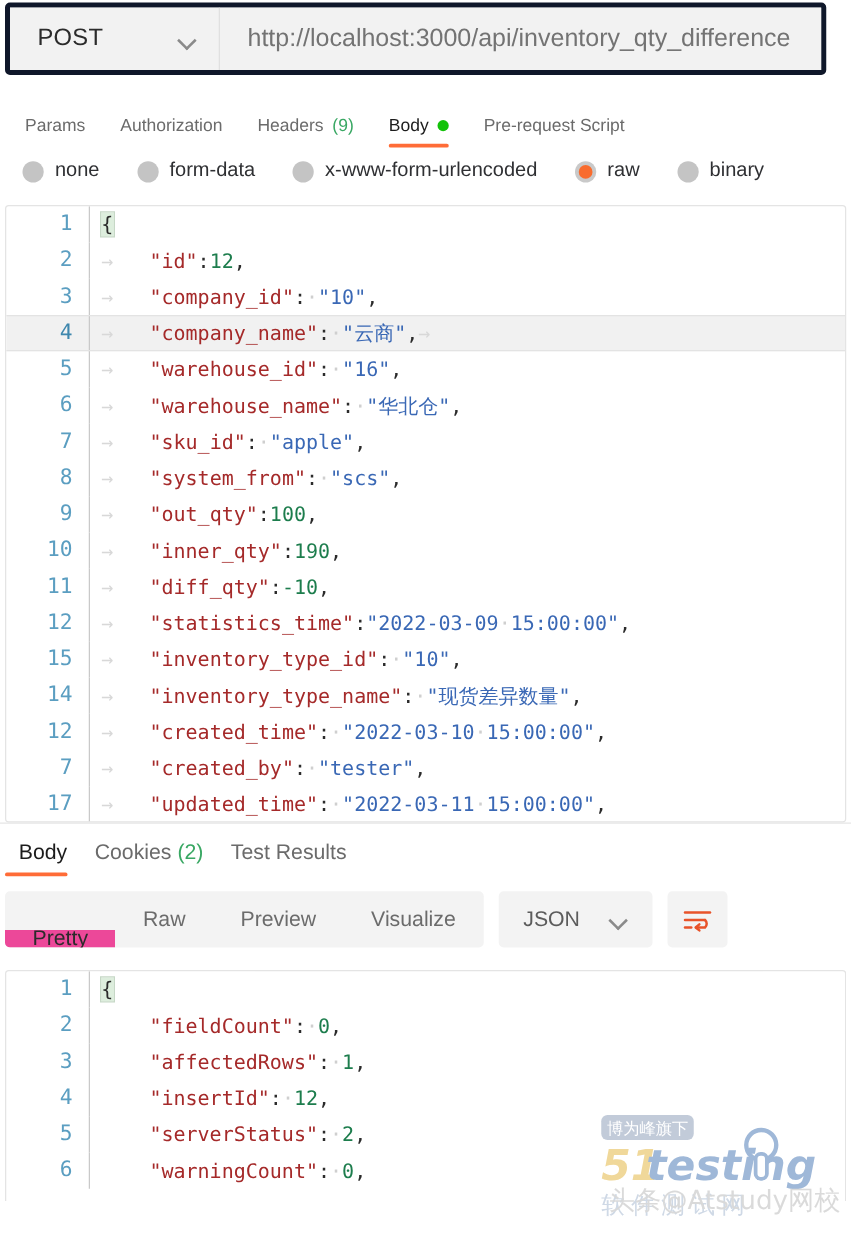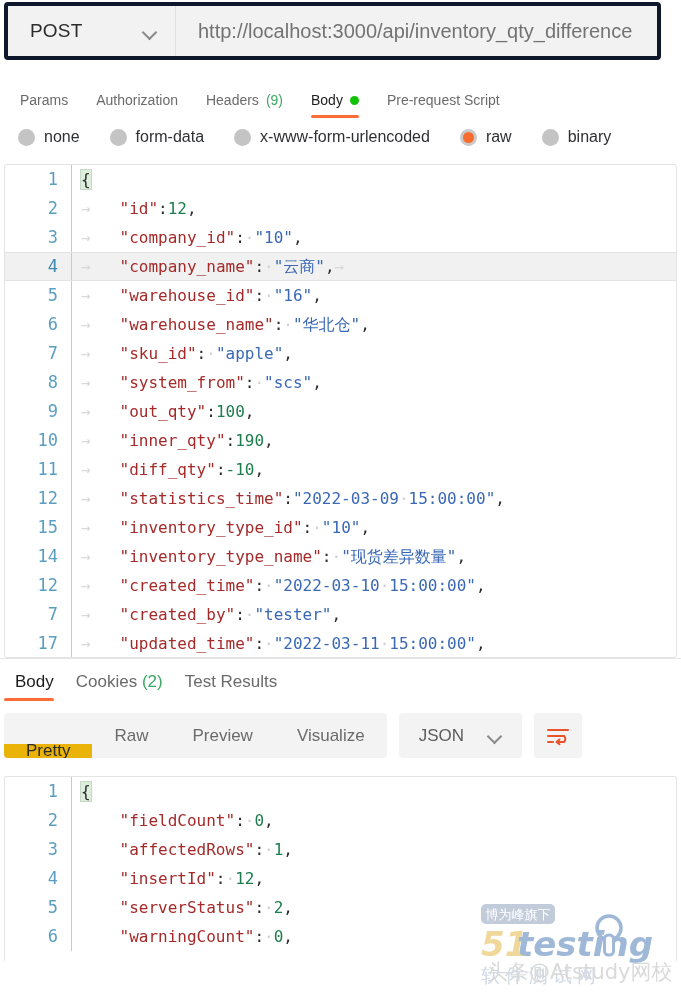--- a/index.html
+++ b/index.html
@@ -245,21 +245,21 @@
   }
   .segbtn {
     display: flex;
     align-items: center;
     padding: 0 22px;
     font-size: 17px;
     color: #6b6b6b;
     cursor: pointer;
     white-space: nowrap;
   }
-  .segbtn.active { background: #eab308; color: #2b2b2b; margin-top: 31px; }
+  .segbtn.active { background: #ec4899; color: #2b2b2b; margin-top: 31px; }
   .jsonsel {
     display: flex;
     align-items: center;
     gap: 24px;
     background: #f3f3f3;
     border-radius: 4px;
     height: 45px;
     padding: 0 20px;
     cursor: pointer;
   }
@@ -271,21 +271,21 @@
     display: flex;
     align-items: center;
     justify-content: center;
     cursor: pointer;
   }
 
   
   .wm {
     position: absolute;
     right: 8px;
-    bottom: 4px;
+    bottom: 16px;
     width: 208px;
     height: 96px;
     pointer-events: none;
     user-select: none;
   }
 </style>
 </head>
 <body>
 
 <div class="app">

